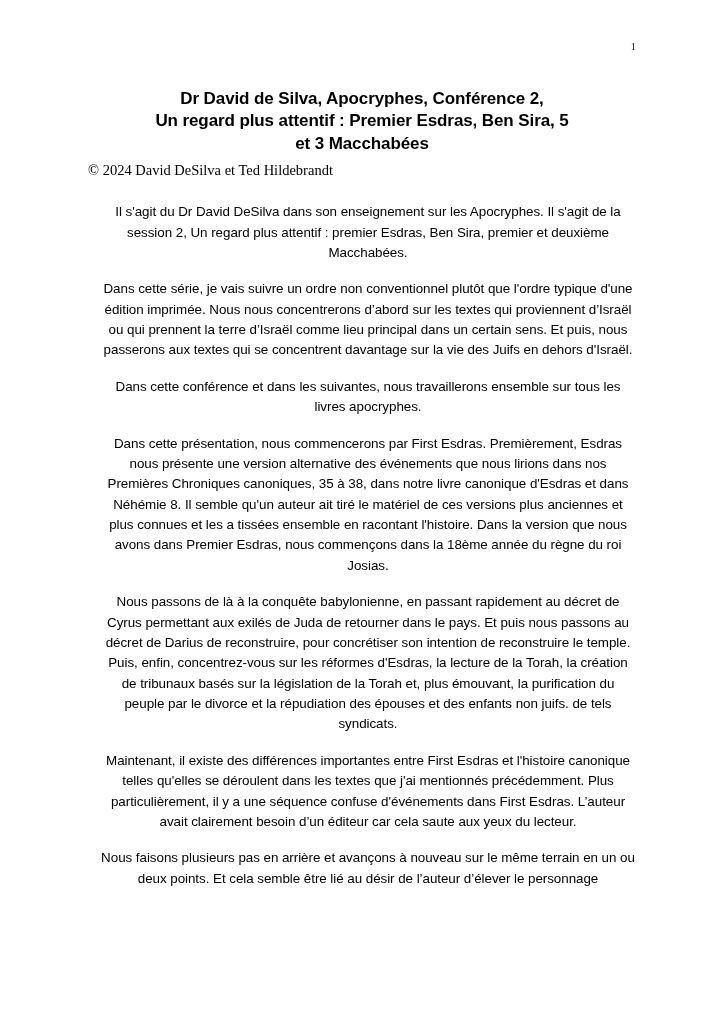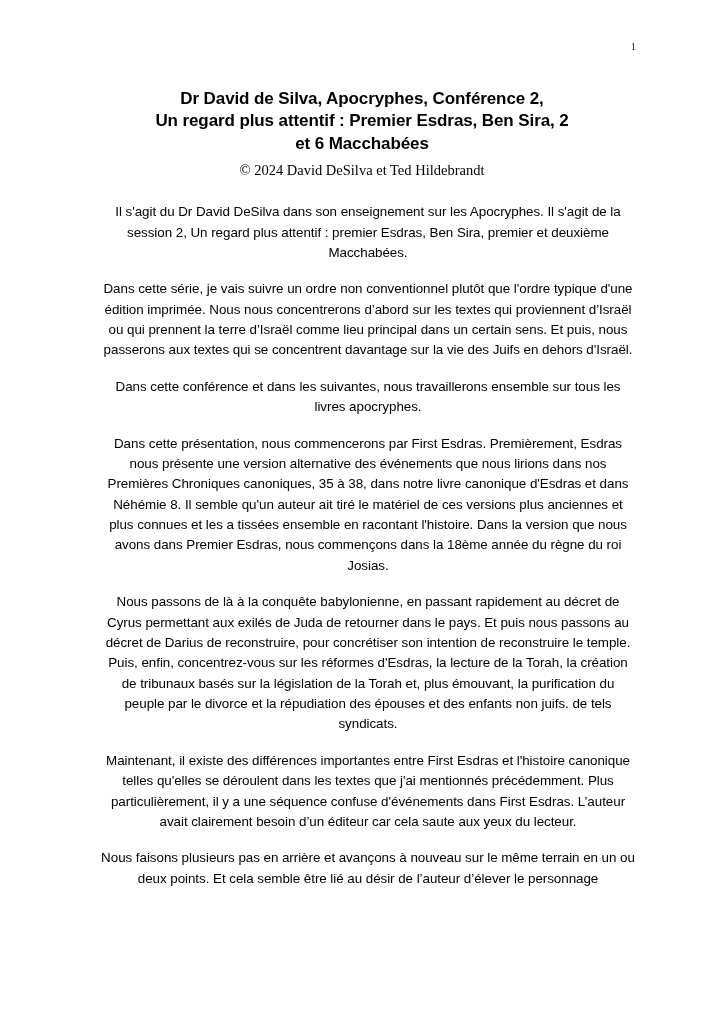--- a/index.html
+++ b/index.html
@@ -38,21 +38,21 @@
     font-weight: bold;
     line-height: 1.32;
     letter-spacing: -0.1px;
     color: #000;
   }
   .doc-title span {
     display: block;
   }
   .copyright {
     margin: 6px 0 0 0;
-    text-align: center;
+    text-align: left;
     font-family: "Liberation Serif", serif;
     font-size: 14.5px;
     color: #000;
     line-height: 1.3;
   }
   .body-copy {
     margin-top: 22px;
   }
   .body-copy p {
     margin: 0 0 16px 12px;
@@ -68,22 +68,22 @@
 </style>
 </head>
 <body>
 
 <div class="page">
 
   <div class="page-number">1</div>
 
   <h1 class="doc-title">
     <span>Dr David de Silva, Apocryphes, Conférence 2,</span>
-    <span>Un regard plus attentif : Premier Esdras, Ben Sira, 2</span>
-    <span>et 6 Macchabées</span>
+    <span>Un regard plus attentif : Premier Esdras, Ben Sira, 5</span>
+    <span>et 3 Macchabées</span>
   </h1>
 
   <div class="copyright">© 2024 David DeSilva et Ted Hildebrandt</div>
 
   <div class="body-copy">
     <p>Il s'agit du Dr David DeSilva dans son enseignement sur les Apocryphes. Il s'agit de la session 2, Un regard plus attentif : premier Esdras, Ben Sira, premier et deuxième Macchabées.</p>
     <p>Dans cette série, je vais suivre un ordre non conventionnel plutôt que l'ordre typique d'une édition imprimée. Nous nous concentrerons d’abord sur les textes qui proviennent d’Israël ou qui prennent la terre d’Israël comme lieu principal dans un certain sens. Et puis, nous passerons aux textes qui se concentrent davantage sur la vie des Juifs en dehors d'Israël.</p>
     <p>Dans cette conférence et dans les suivantes, nous travaillerons ensemble sur tous les livres apocryphes.</p>
     <p>Dans cette présentation, nous commencerons par First Esdras. Premièrement, Esdras nous présente une version alternative des événements que nous lirions dans nos Premières Chroniques canoniques, 35 à 38, dans notre livre canonique d'Esdras et dans Néhémie 8. Il semble qu'un auteur ait tiré le matériel de ces versions plus anciennes et plus connues et les a tissées ensemble en racontant l'histoire. Dans la version que nous avons dans Premier Esdras, nous commençons dans la 18ème année du règne du roi Josias.</p>
     <p>Nous passons de là à la conquête babylonienne, en passant rapidement au décret de Cyrus permettant aux exilés de Juda de retourner dans le pays. Et puis nous passons au décret de Darius de reconstruire, pour concrétiser son intention de reconstruire le temple. Puis, enfin, concentrez-vous sur les réformes d'Esdras, la lecture de la Torah, la création de tribunaux basés sur la législation de la Torah et, plus émouvant, la purification du peuple par le divorce et la répudiation des épouses et des enfants non juifs. de tels syndicats.</p>

